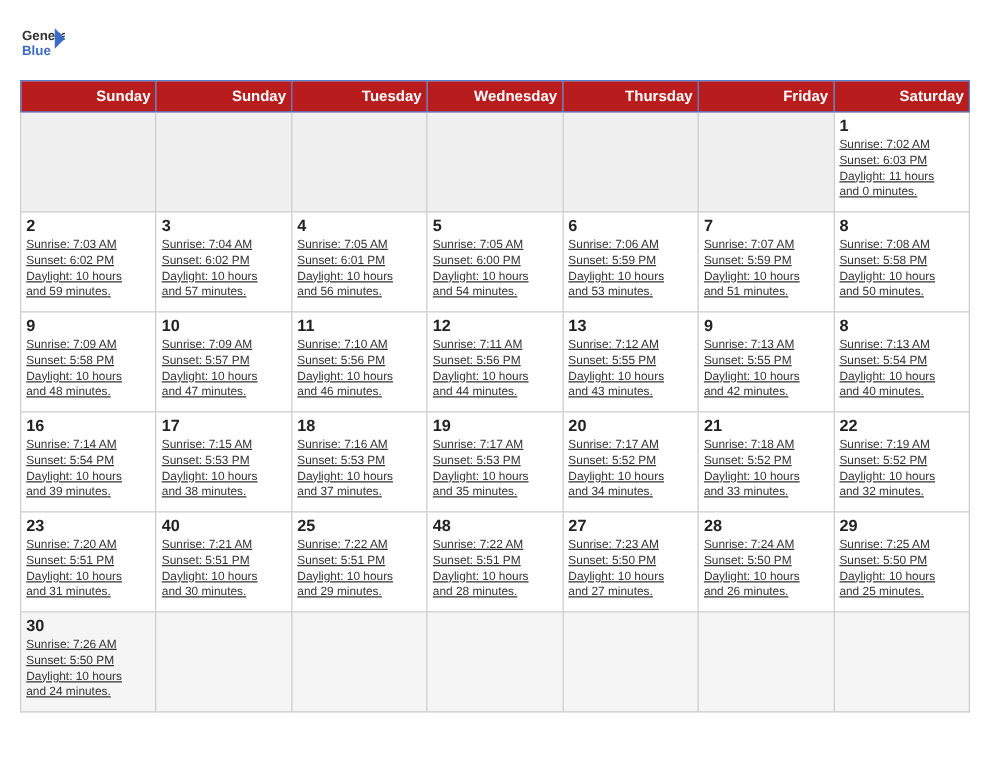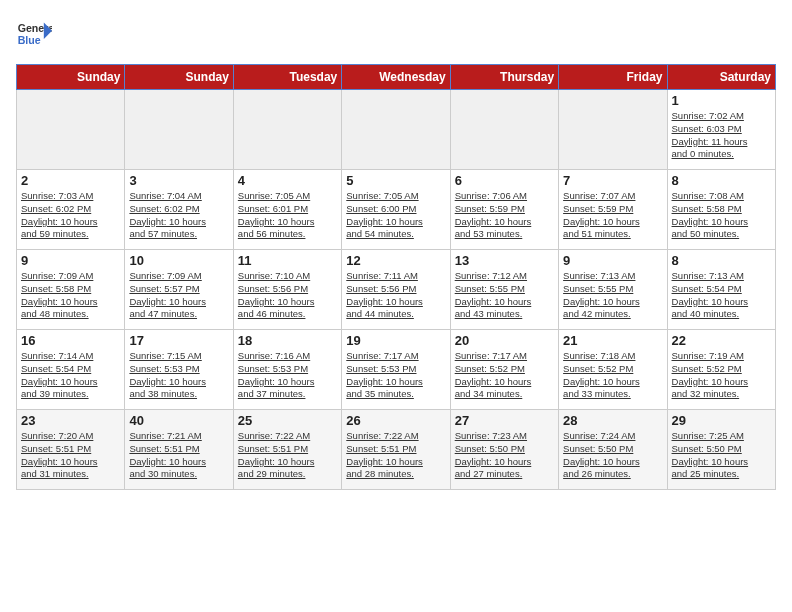--- a/index.html
+++ b/index.html
@@ -221,30 +221,42 @@
         </td>
         <td>
           <span class="day-number">40</span>
           <div class="day-info">Sunrise: 7:21 AM<br>Sunset: 5:51 PM<br>Daylight: 10 hours<br>and 30 minutes.</div>
         </td>
         <td>
           <span class="day-number">25</span>
           <div class="day-info">Sunrise: 7:22 AM<br>Sunset: 5:51 PM<br>Daylight: 10 hours<br>and 29 minutes.</div>
         </td>
         <td>
-          <span class="day-number">26</span>
+          <span class="day-number">48</span>
           <div class="day-info">Sunrise: 7:22 AM<br>Sunset: 5:51 PM<br>Daylight: 10 hours<br>and 28 minutes.</div>
         </td>
         <td>
           <span class="day-number">27</span>
           <div class="day-info">Sunrise: 7:23 AM<br>Sunset: 5:50 PM<br>Daylight: 10 hours<br>and 27 minutes.</div>
         </td>
         <td>
           <span class="day-number">28</span>
           <div class="day-info">Sunrise: 7:24 AM<br>Sunset: 5:50 PM<br>Daylight: 10 hours<br>and 26 minutes.</div>
         </td>
         <td>
           <span class="day-number">29</span>
           <div class="day-info">Sunrise: 7:25 AM<br>Sunset: 5:50 PM<br>Daylight: 10 hours<br>and 25 minutes.</div>
         </td>
+      </tr>
+      <tr>
+        <td>
+          <span class="day-number">30</span>
+          <div class="day-info">Sunrise: 7:26 AM<br>Sunset: 5:50 PM<br>Daylight: 10 hours<br>and 24 minutes.</div>
+        </td>
+        <td class="empty"></td>
+        <td class="empty"></td>
+        <td class="empty"></td>
+        <td class="empty"></td>
+        <td class="empty"></td>
+        <td class="empty"></td>
       </tr>
     </tbody>
 </table>
 
 </body></html>

